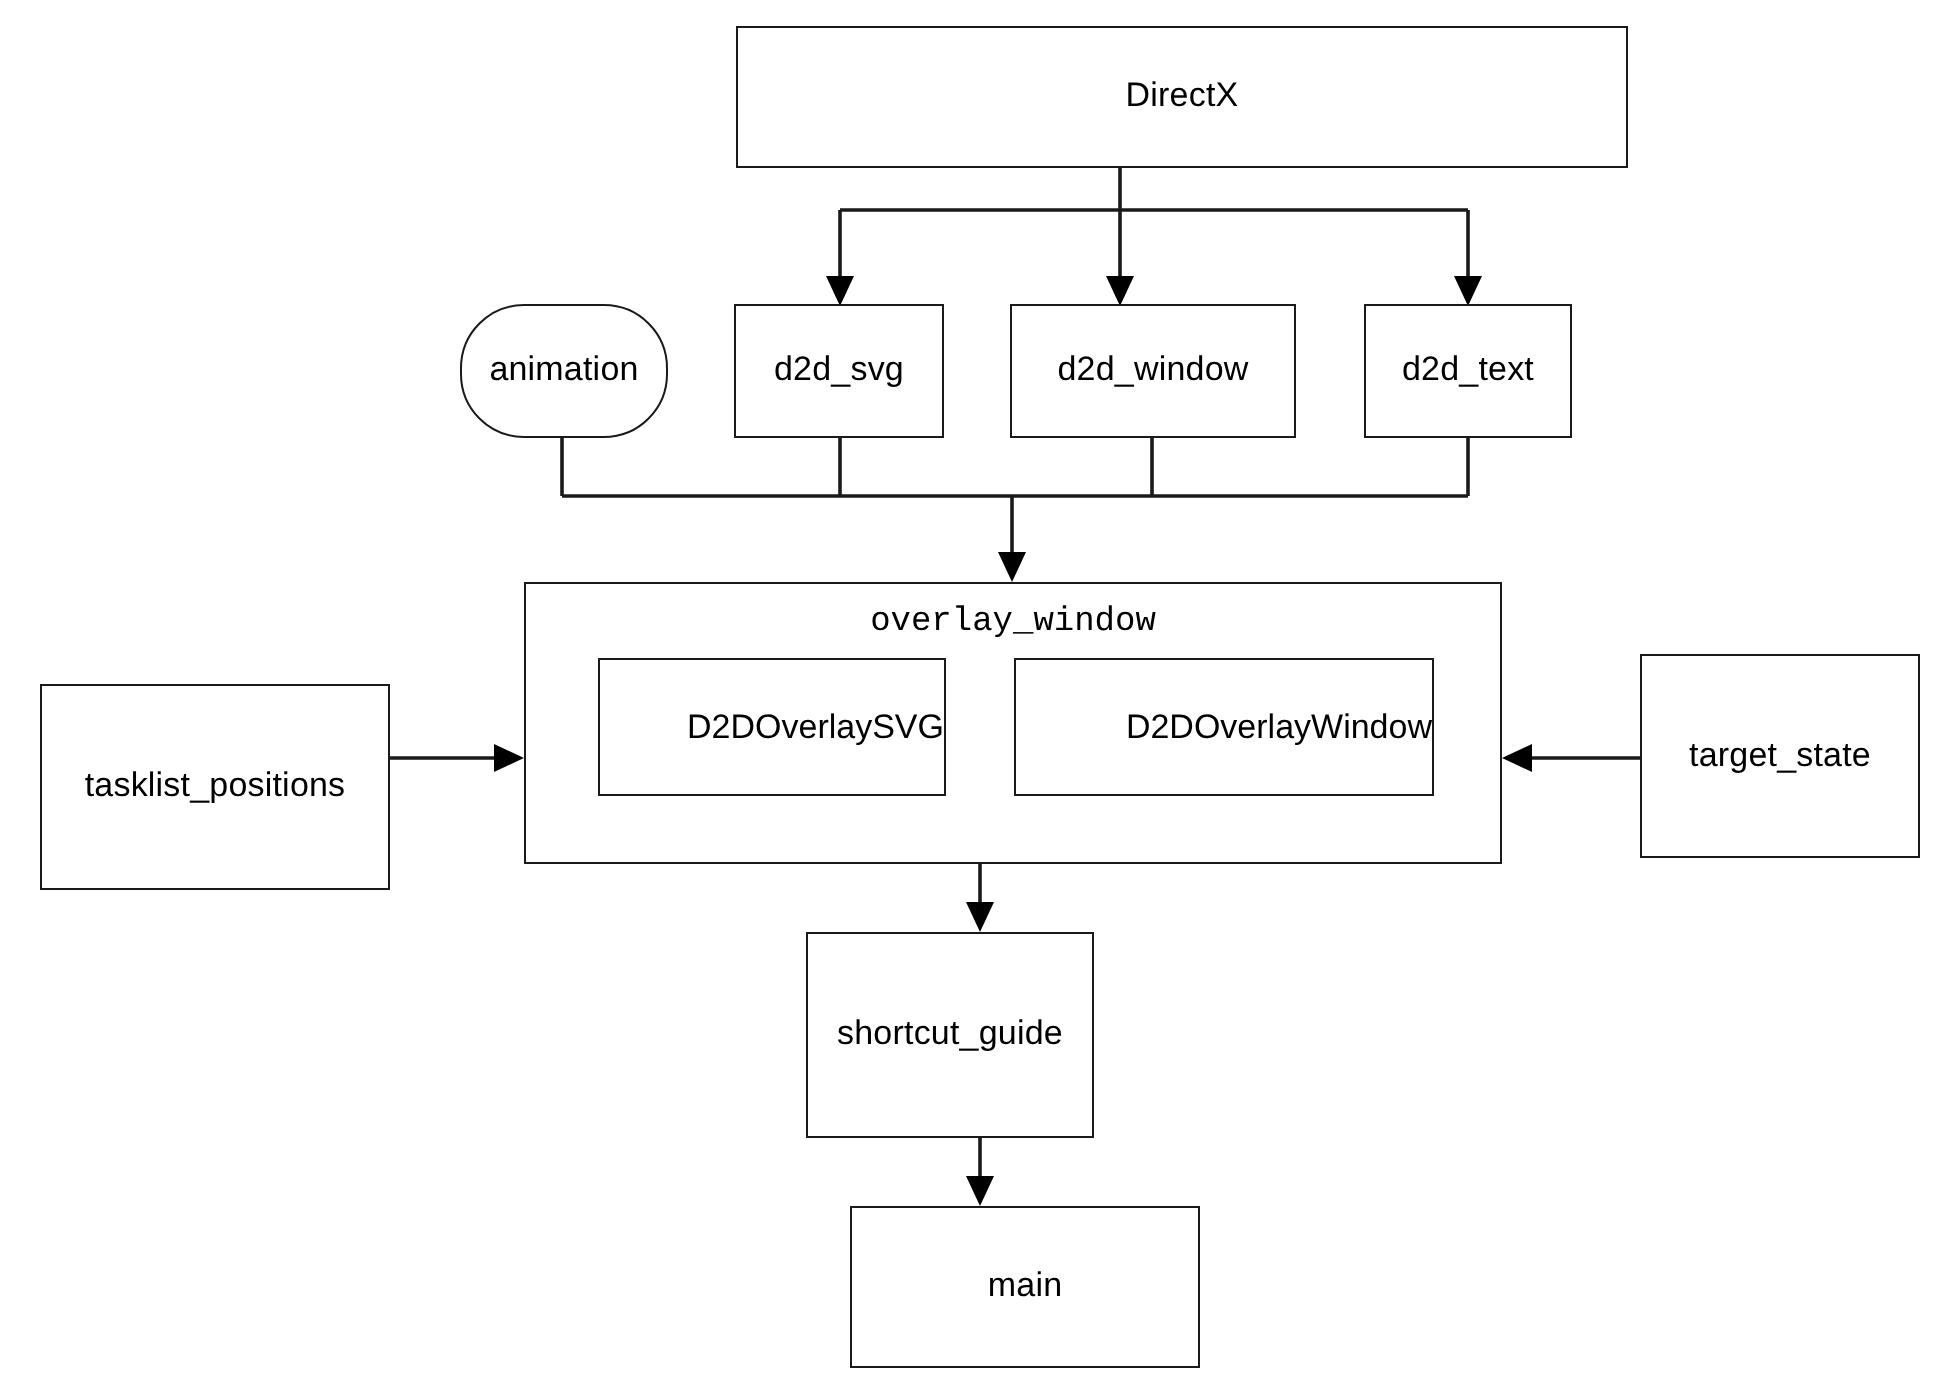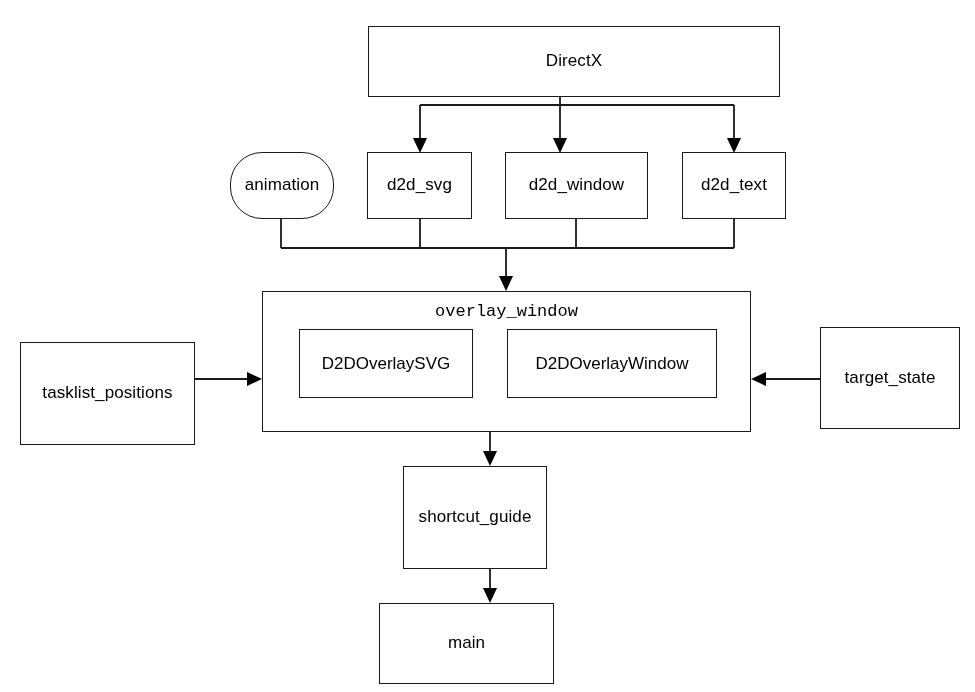--- a/index.html
+++ b/index.html
@@ -51,21 +51,21 @@
     color: #000000;
     white-space: nowrap;
   }
   .child-node {
     position: absolute;
     box-sizing: border-box;
     background: #ffffff;
     border: 1.6px solid #1a1a1a;
     display: flex;
     align-items: center;
-    justify-content: center;
+    justify-content: flex-end;
     text-align: center;
     font-size: 17px;
     color: #000000;
     white-space: nowrap;
     z-index: 4;
   }
   #edge-layer {
     position: absolute;
     left: 0;
     top: 0;
@@ -117,21 +117,21 @@
     <line x1="820" y1="379" x2="759" y2="379"></line>
     <polygon points="751,379 766,372 766,386"></polygon>
 
     <line x1="490" y1="432" x2="490" y2="458"></line>
     <polygon points="490,466 483,451 497,451"></polygon>
 
     <line x1="490" y1="569" x2="490" y2="595"></line>
     <polygon points="490,603 483,588 497,588"></polygon>
   </svg>
 
-  <div class="node" style="left:368px; top:26px; width:412px; height:71px;">
+  <div class="node" style="left:368px; top:13px; width:446px; height:71px;">
     <span>DirectX</span>
   </div>
 
   <div class="node" style="left:230px; top:152px; width:104px; height:67px;border-radius:32px;">
     <span>animation</span>
   </div>
 
   <div class="node" style="left:367px; top:152px; width:105px; height:67px;justify-content:center;">
     <span>d2d_svg</span>
   </div>
@@ -161,17 +161,17 @@
   </div>
 
   <div class="node" style="left:820px; top:327px; width:140px; height:102px;">
     <span>target_state</span>
   </div>
 
   <div class="node" style="left:403px; top:466px; width:144px; height:103px;">
     <span>shortcut_guide</span>
   </div>
 
-  <div class="node" style="left:379px; top:603px; width:175px; height:81px;">
+  <div class="node" style="left:425px; top:603px; width:175px; height:81px;">
     <span>main</span>
   </div>
 
 </div>
 
 </body></html>

